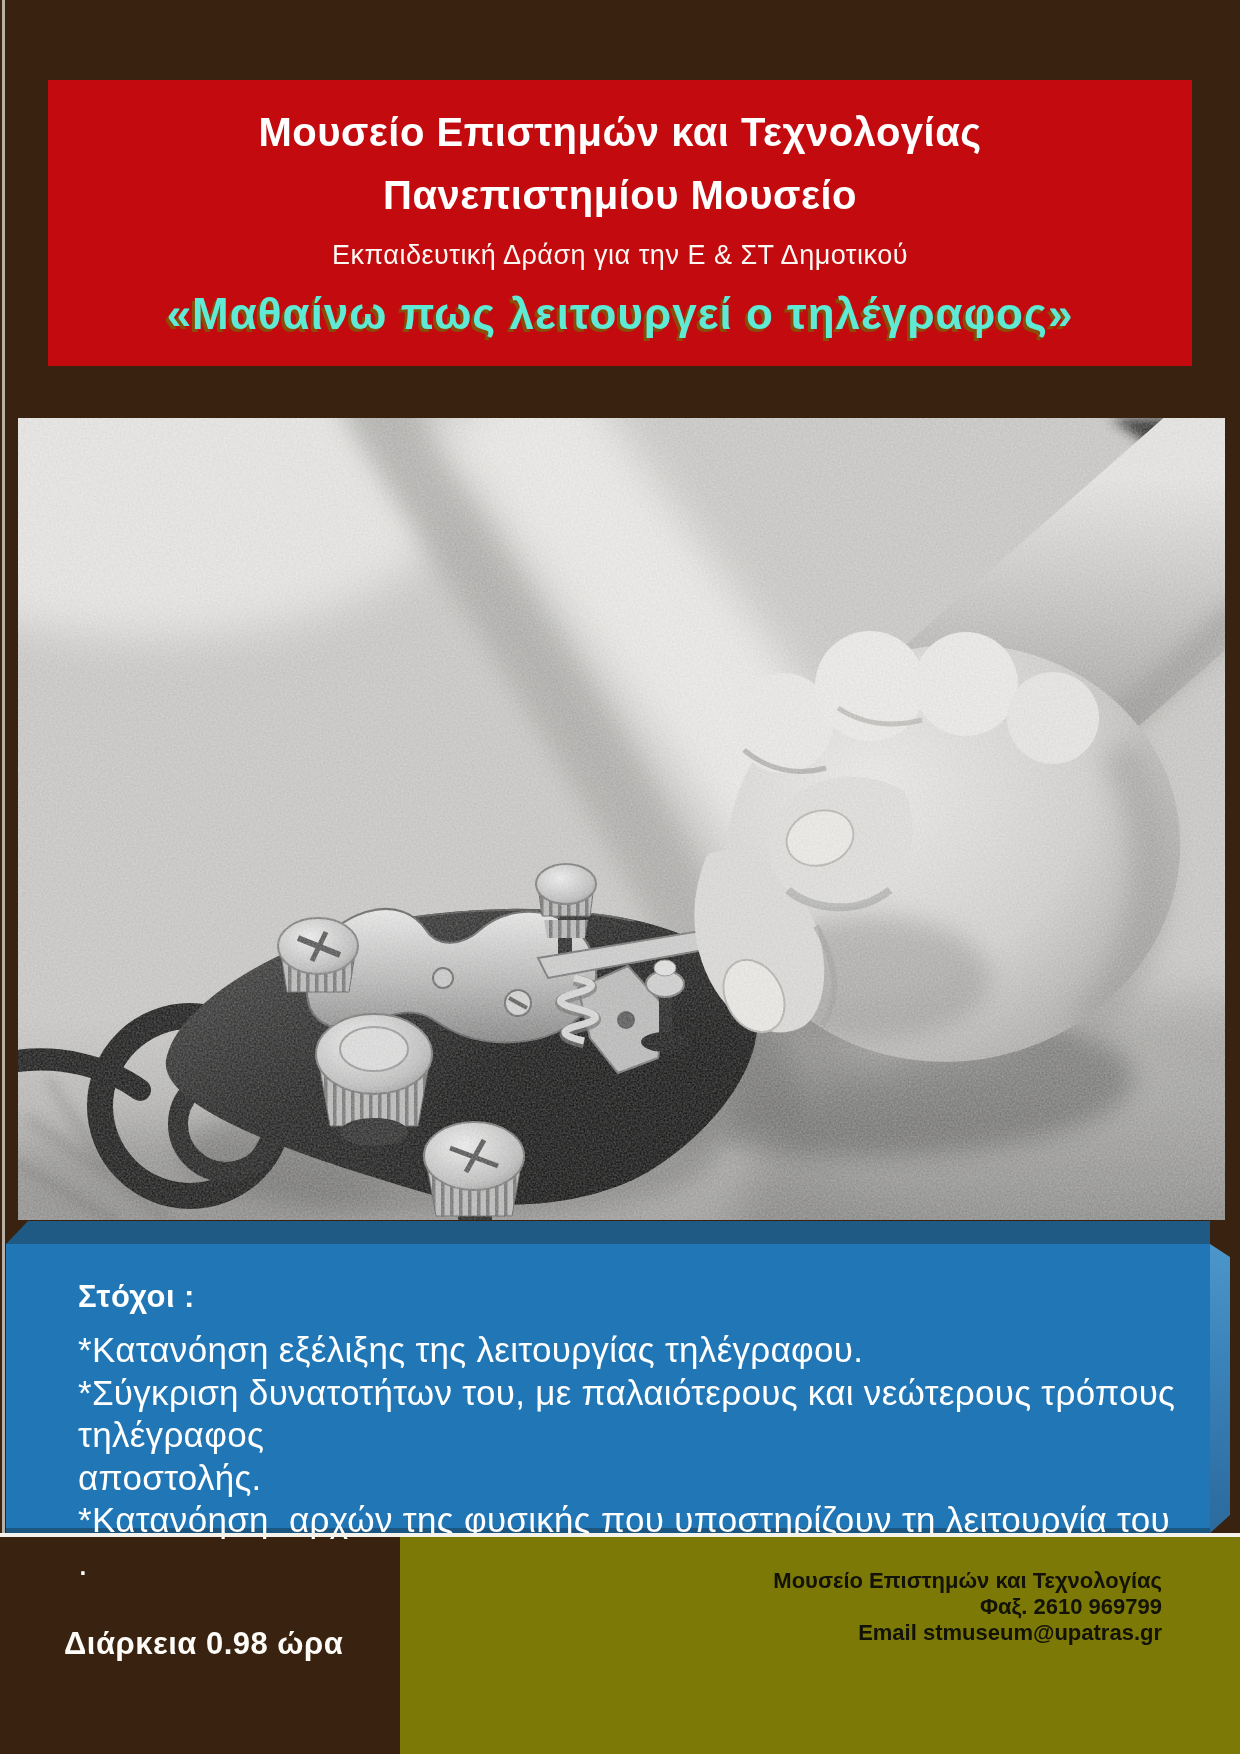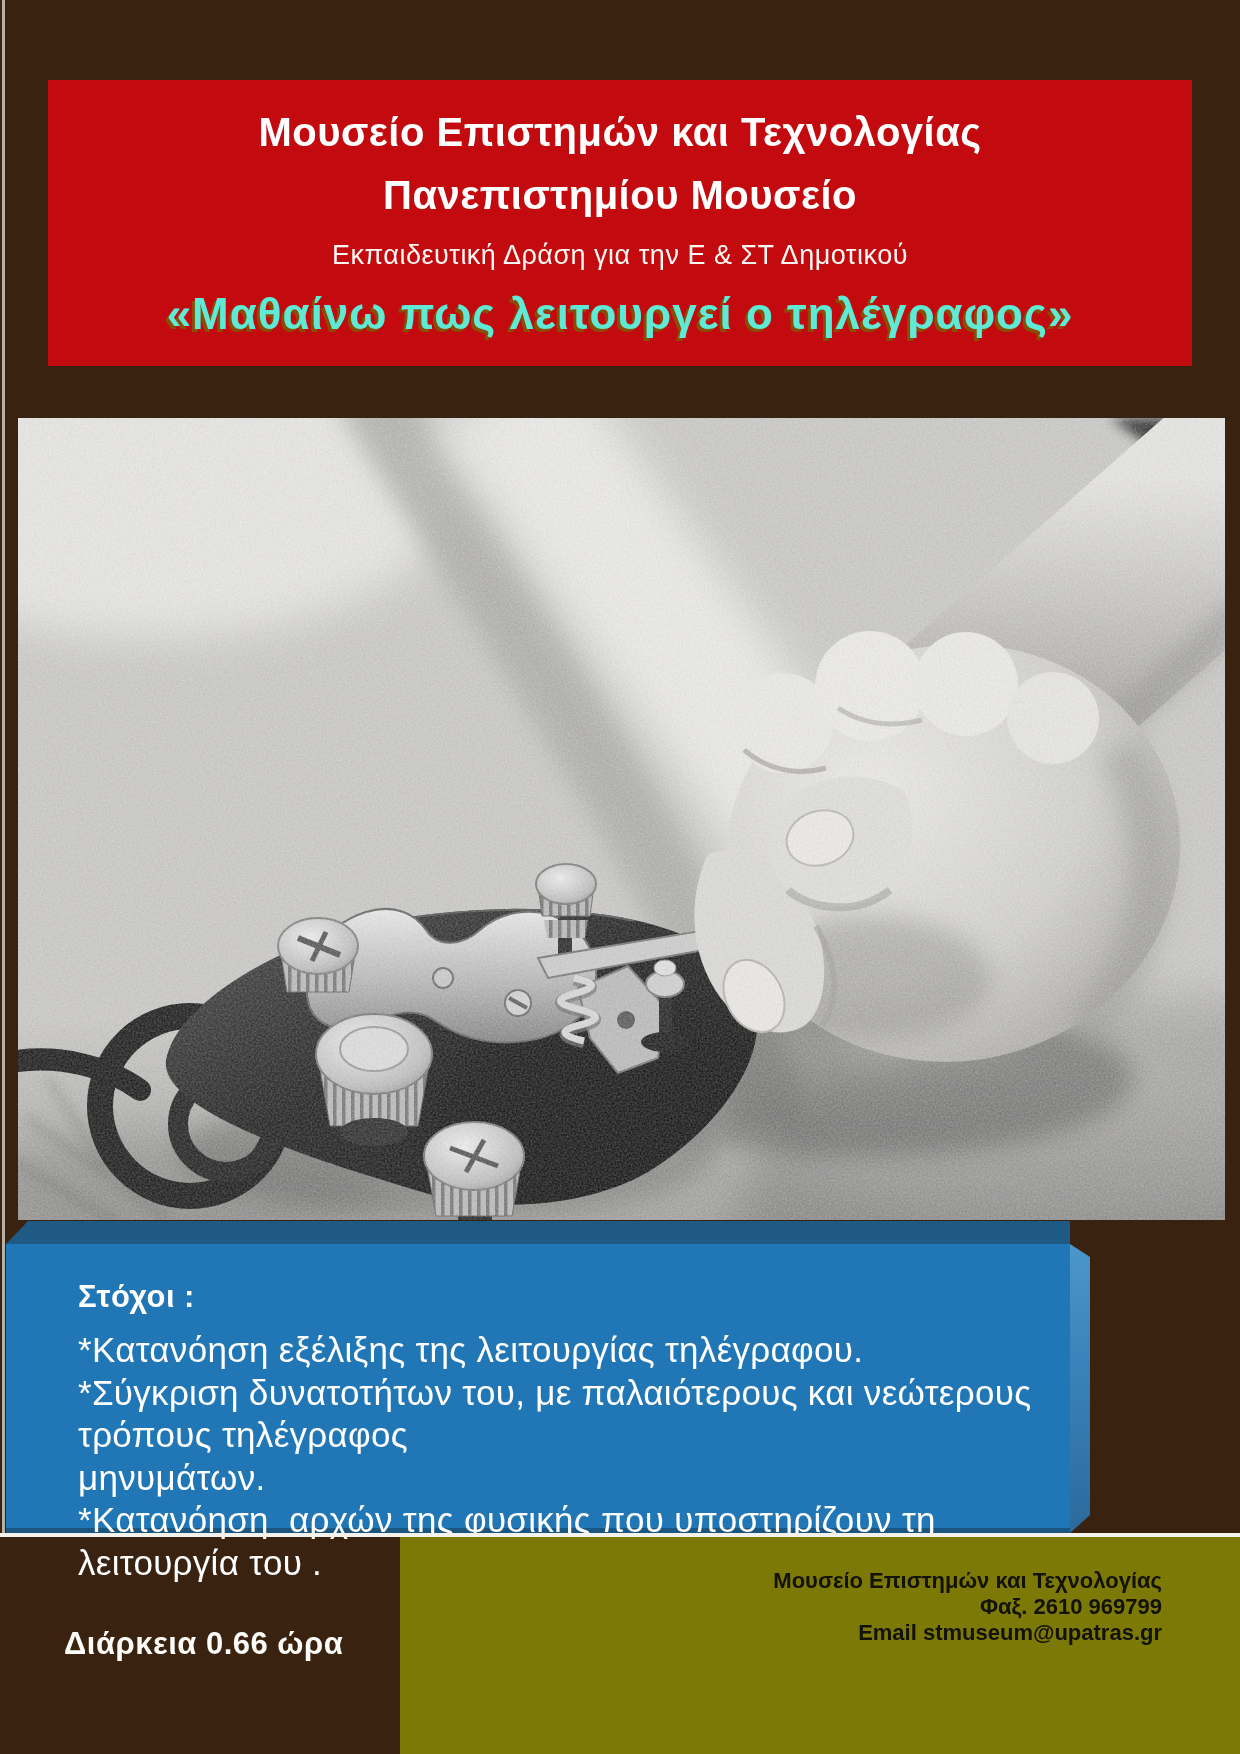--- a/index.html
+++ b/index.html
@@ -26,21 +26,21 @@
     margin-top:18px;font-size:44px;font-weight:bold;color:#5eead4;letter-spacing:1px;
     text-shadow:-3px 3px 0 #8a4c07;
   }
   
   .photo{
     position:absolute;left:18px;top:418px;width:1207px;height:802px;
     background:#c9c8c6;overflow:hidden;
   }
   .photo svg{display:block;width:100%;height:100%;}
   
-  .goals-slab{position:absolute;left:6px;top:1221px;width:1084px;height:312px;}
+  .goals-slab{position:absolute;left:6px;top:1221px;width:1224px;height:312px;}
   .goals-face{
     position:absolute;left:0;top:23px;right:20px;bottom:5px;background:#2176B5;
   }
   .goals-band{
     position:absolute;left:0;top:0;right:20px;height:23px;background:#1e5a84;
     clip-path:polygon(22px 0, 100% 0, 100% 100%, 0 100%);
   }
   .goals-bevel{
     position:absolute;right:0;top:0;width:20px;height:100%;
     background:linear-gradient(180deg,#4f9ace 0%, #3a83ba 45%, #2b6a9d 100%);
@@ -265,28 +265,28 @@
 
   <div class="goals-slab">
     <div class="goals-band"></div>
     <div class="goals-face"></div>
     <div class="goals-bevel"></div>
     <div class="goals-bottom"></div>
     <div class="goals-content">
       <div class="goals-heading">Στόχοι :</div>
       <div class="goal-line">*Κατανόηση εξέλιξης της λειτουργίας τηλέγραφου.</div>
       <div class="goal-line">*Σύγκριση δυνατοτήτων του, με παλαιότερους και νεώτερους τρόπους τηλέγραφος</div>
-      <div class="goal-line">μηνυμάτων.</div>
+      <div class="goal-line">αποστολής.</div>
       <div class="goal-line">*Κατανόηση  αρχών της φυσικής που υποστηρίζουν τη λειτουργία του .</div>
     </div>
   </div>
 
   <div class="footer-line"></div>
 
   <div class="olive-box"></div>
-  <div class="duration">Διάρκεια 0.66 ώρα</div>
+  <div class="duration">Διάρκεια 0.98 ώρα</div>
   <div class="contact">
     <div>Μουσείο Επιστημών και Τεχνολογίας</div>
     <div>Φαξ. 2610 969799</div>
     <div>Email stmuseum@upatras.gr</div>
   </div>
 
 </div>
 
 </body></html>

